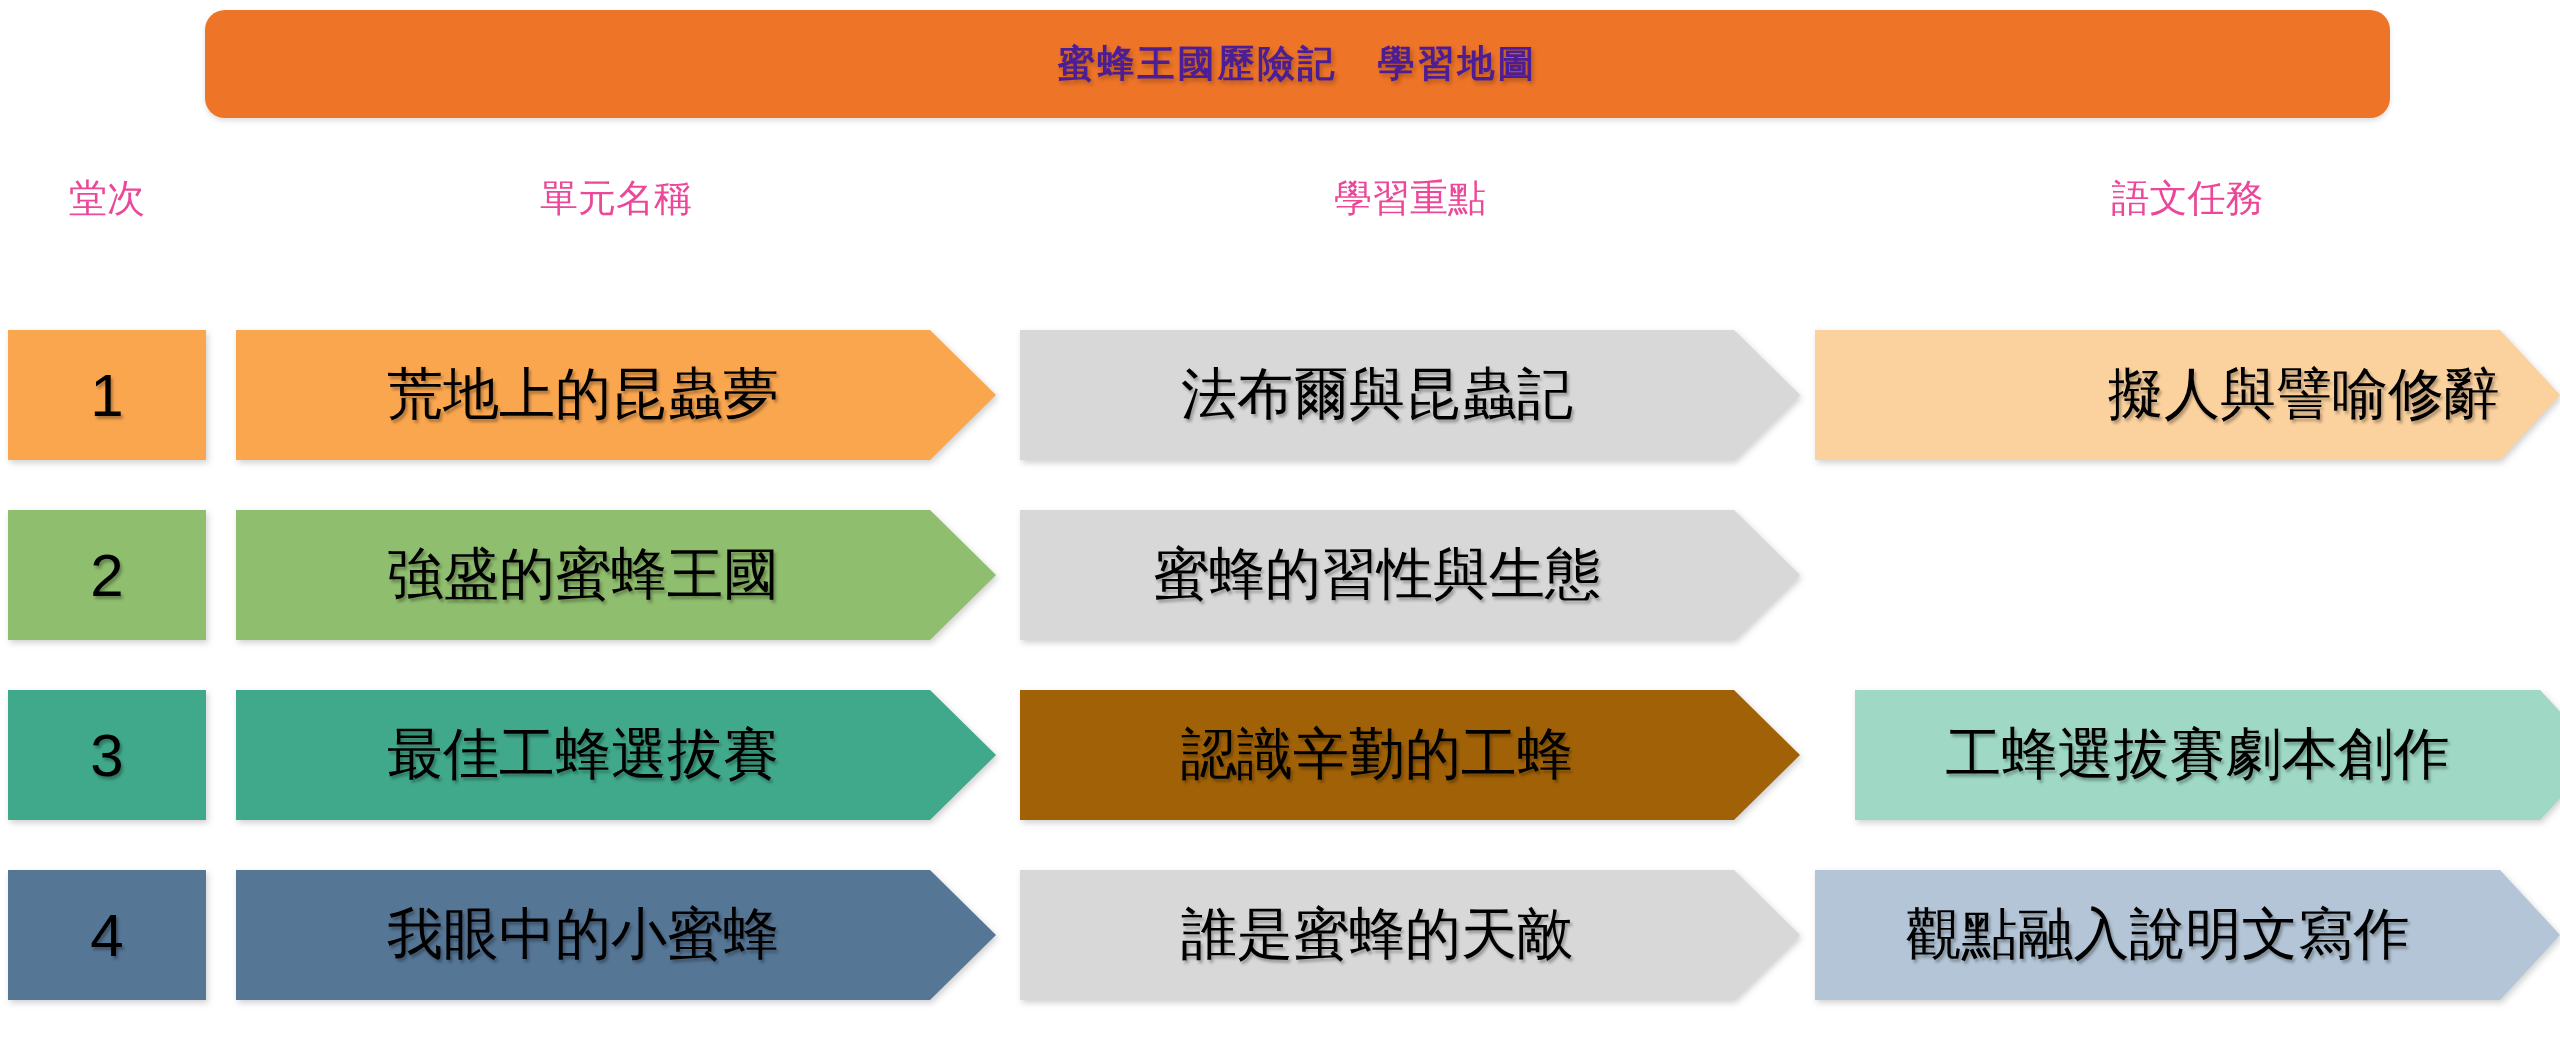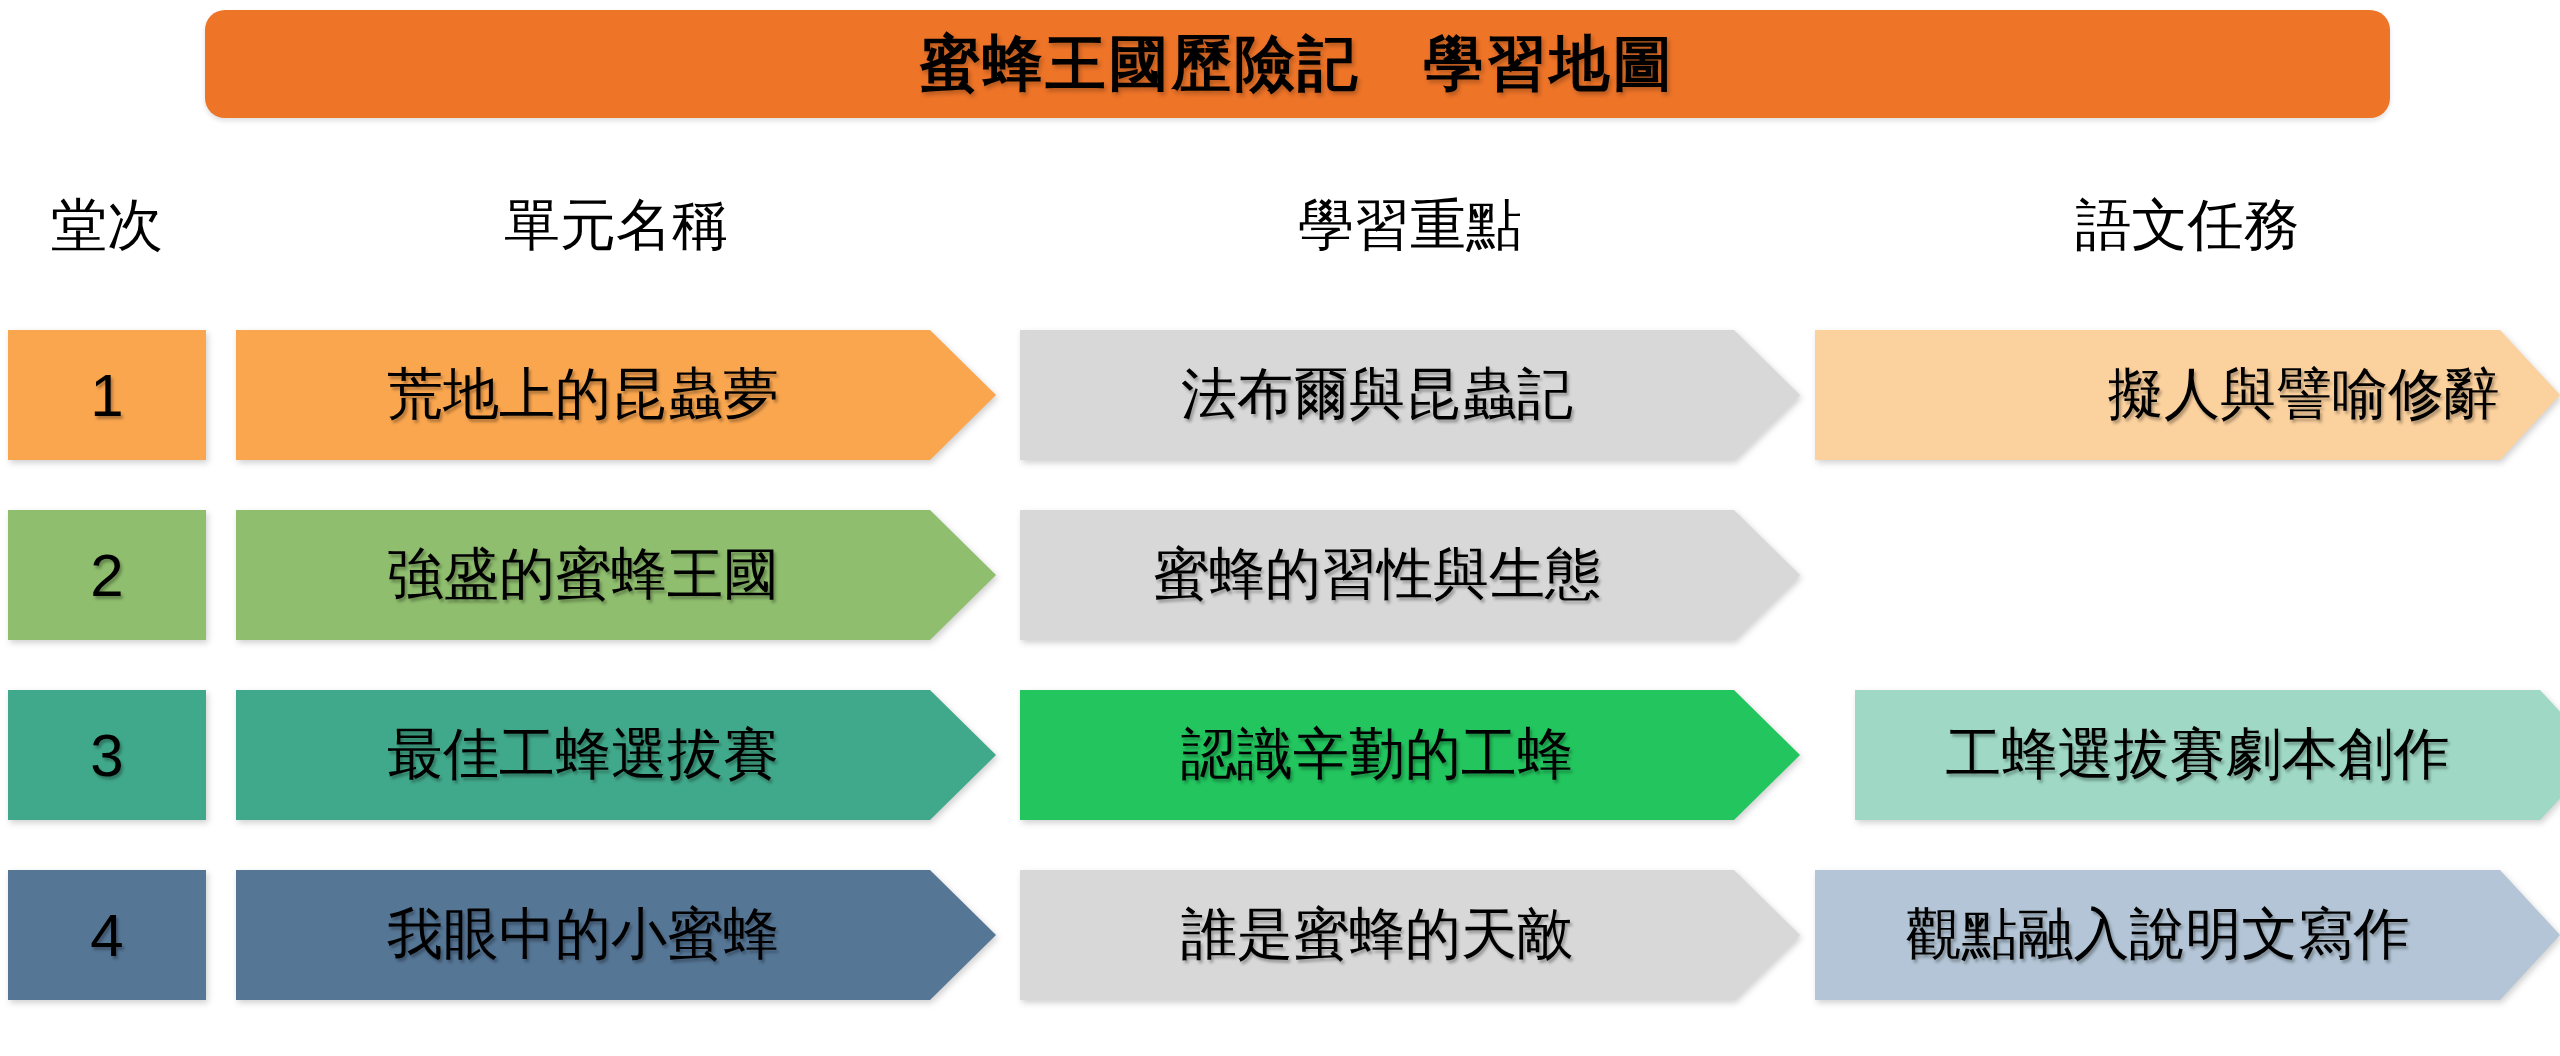--- a/index.html
+++ b/index.html
@@ -22,38 +22,38 @@
     top: 10px;
     width: 2185px;
     height: 108px;
     border-radius: 20px;
     display: flex;
     align-items: center;
     justify-content: center;
     box-shadow: 0 3px 5px rgba(0,0,0,0.12);
   }
   .banner-title {
-    color: #000000;
-    font-size: 60px;
+    color: #4c1d95;
+    font-size: 37px;
     font-weight: bold;
     letter-spacing: 3px;
     text-shadow: 2px 3px 4px rgba(0,0,0,0.25);
     white-space: pre;
   }
 
   
   .hdr {
     position: absolute;
-    top: 184px;
+    top: 156px;
     height: 84px;
     display: flex;
     align-items: center;
     justify-content: center;
-    font-size: 56px;
-    color: #000000;
+    font-size: 38px;
+    color: #ec4899;
   }
   .hdr-session { left: 8px;    width: 198px; }
   .hdr-unit    { left: 236px;  width: 760px; }
   .hdr-focus   { left: 1020px; width: 780px; }
   .hdr-task    { left: 1815px; width: 745px; }
 
   
   .map-row {
     position: absolute;
     left: 0;
@@ -164,21 +164,21 @@
     <div class="shape-inner" style="background-color: rgb(65, 169, 139);">
       <span class="num-text">3</span>
     </div>
   </div>
   <div class="shape unit-arr">
     <div class="shape-inner" style="background-color: rgb(65, 169, 139);">
       <span class="cell-text">最佳工蜂選拔賽</span>
     </div>
   </div>
   <div class="shape focus-arr">
-    <div class="shape-inner" style="background-color: #22c55e;">
+    <div class="shape-inner" style="background-color: #a16207;">
       <span class="cell-text">認識辛勤的工蜂</span>
     </div>
   </div>
   <div class="shape task-arr">
     <div class="shape-inner" style="background-color: rgb(159, 217, 197); margin-left: 40px;">
       <span class="cell-text">工蜂選拔賽劇本創作</span>
     </div>
   </div>
 </div>
 

